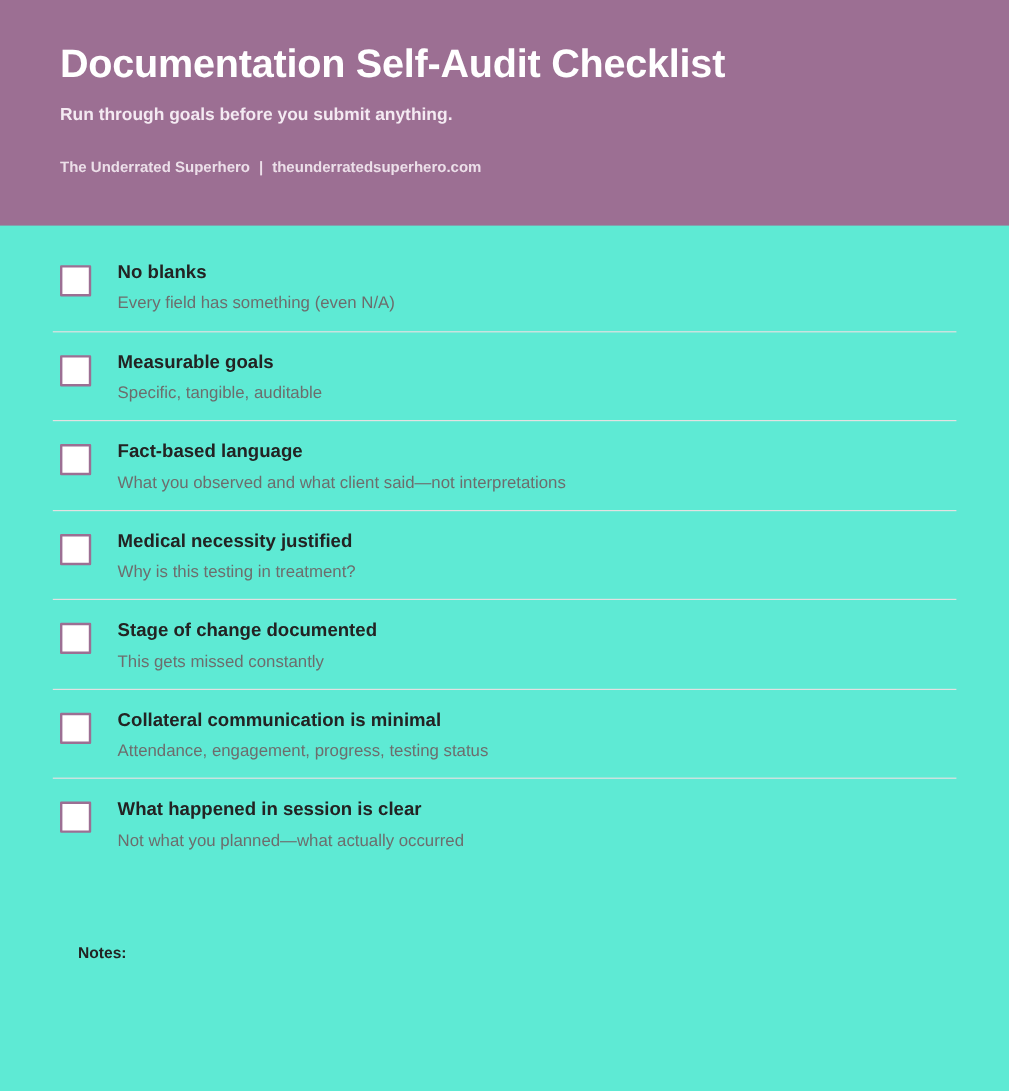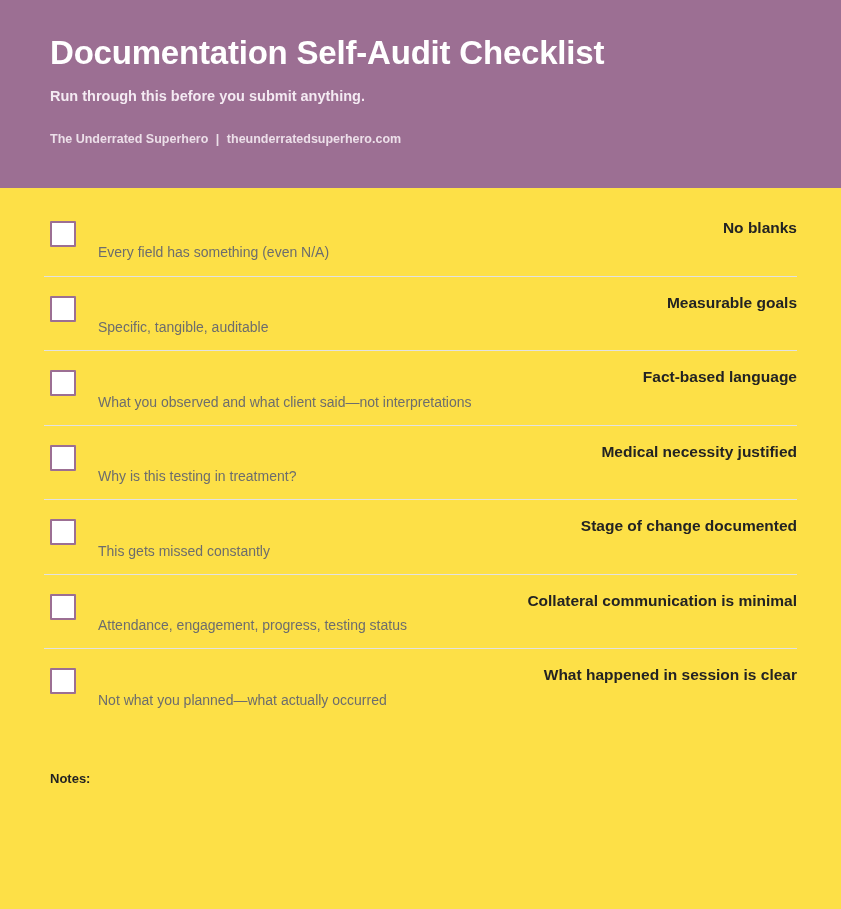--- a/index.html
+++ b/index.html
@@ -11,21 +11,21 @@
     width: 841px;
     height: 909px;
     background: #ffffff;
     font-family: "Liberation Sans", sans-serif;
     overflow: hidden;
   }
   .page {
     position: relative;
     width: 841px;
     height: 909px;
-    background: #fde047;
+    background: #5eead4;
   }
   
   .header {
     background: #9c6f93;
     padding: 34px 50px 24px 50px;
     height: 188px;
   }
   .header-title {
     color: #ffffff;
     font-size: 33px;
@@ -76,47 +76,46 @@
   .check-text {
     flex: 1 1 auto;
     min-width: 0;
   }
   .check-label {
     font-size: 15.5px;
     font-weight: bold;
     color: #232323;
     line-height: 1.25;
     margin: 0 0 6px 0;
-    text-align: right;
   }
   .check-desc {
     font-size: 14px;
     color: #6d6d6d;
     line-height: 1.3;
     margin: 0;
   }
   
   .notes {
     padding: 48px 50px 0 50px;
   }
   .notes-label {
     font-size: 13px;
     font-weight: bold;
     color: #232323;
-    margin: 0;
+    margin: 15px;
   }
 </style>
 </head>
 <body>
 
 <div class="page">
 
   <div class="header">
     <h1 class="header-title">Documentation Self-Audit Checklist</h1>
-    <p class="header-sub">Run through this before you submit anything.</p>
+    <p class="header-sub">Run through goals before you submit anything.</p>
     <div class="header-meta">
       <span>The Underrated Superhero</span>
       <span class="sep">|</span>
       <span>theunderratedsuperhero.com</span>
     </div>
   </div>
 
   <div class="checklist">
 
     <div class="check-row">

